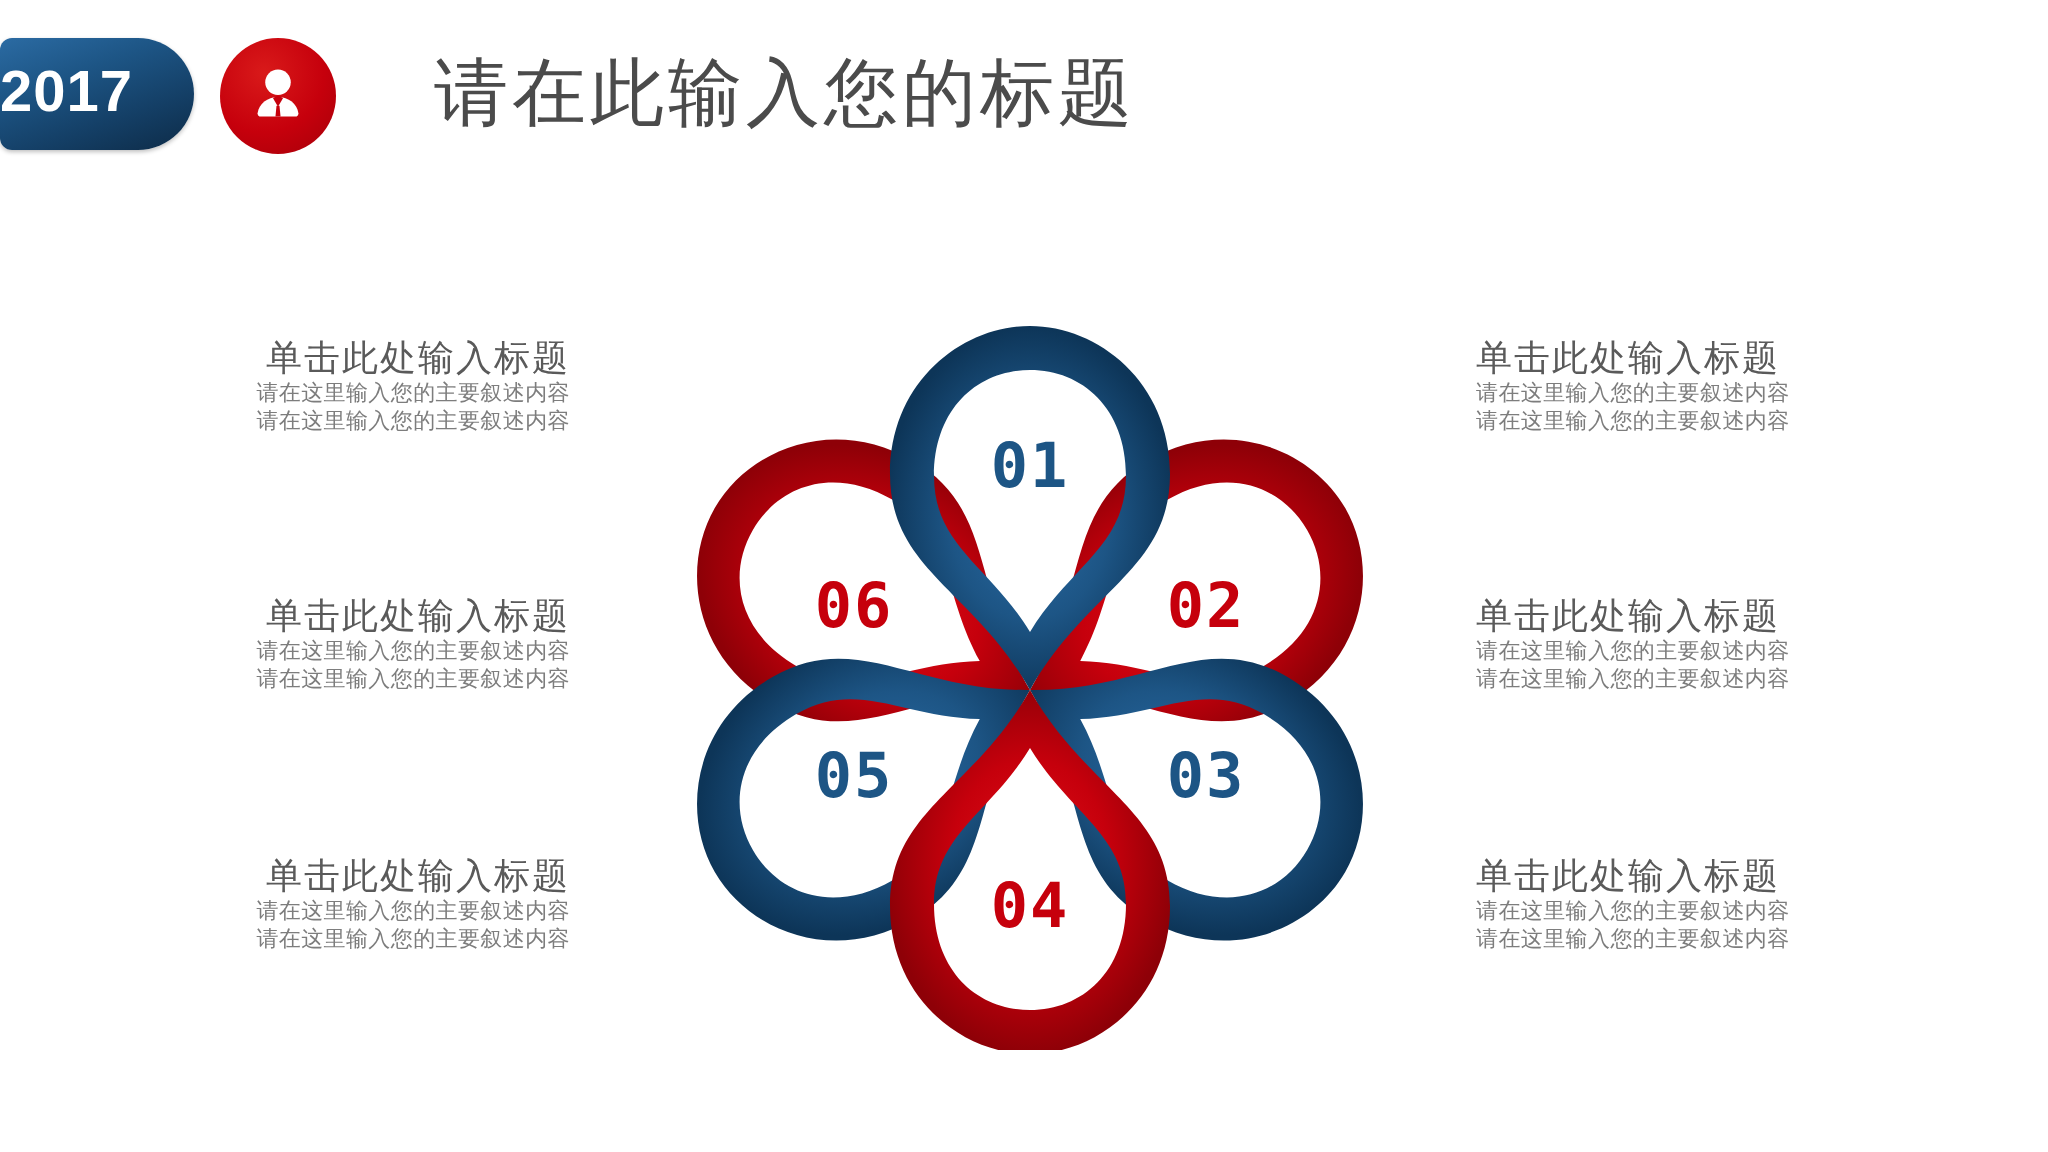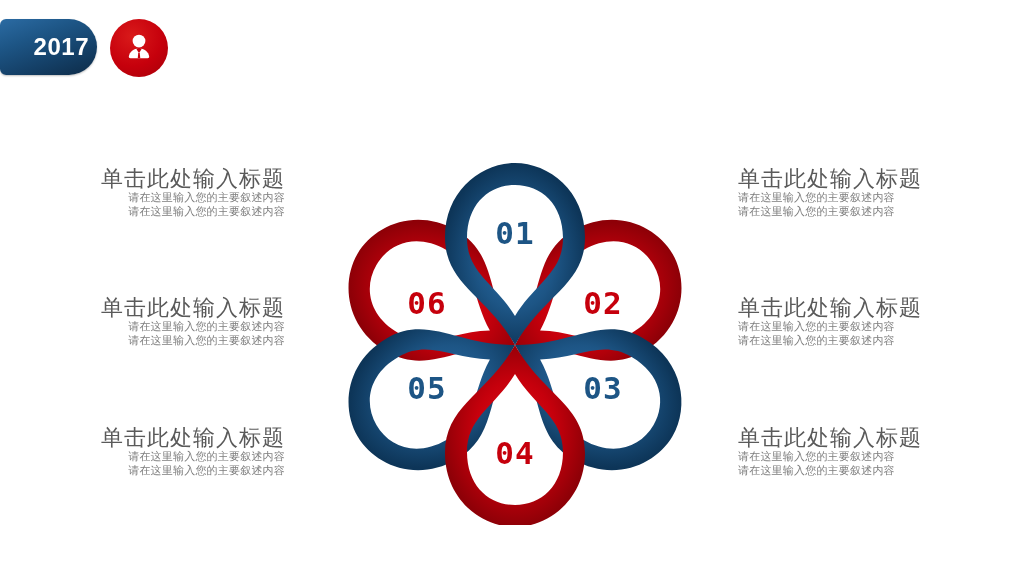--- a/index.html
+++ b/index.html
@@ -32,23 +32,23 @@
     border-radius: 6px 28px 28px 6px;
     background: linear-gradient(160deg, #2b6ba3 0%, #1d5585 34%, #143f66 68%, #0d2b47 100%);
     box-shadow: 0 1px 2px rgba(0,0,0,0.25);
   }
   #year-badge-label {
     position: absolute;
     left: 0;
     right: 8px;
     top: 50%;
     transform: translateY(-50%);
-    text-align: right;
+    text-align: left;
     color: #ffffff;
-    font-size: 24px;
+    font-size: 29px;
     font-weight: bold;
     letter-spacing: 0.5px;
     font-family: "Liberation Sans", sans-serif;
   }
   #person-badge {
     position: absolute;
     left: 110px;
     top: 19px;
     width: 58px;
     height: 58px;
@@ -77,21 +77,21 @@
 
   
   .text-block {
     position: absolute;
     width: 260px;
   }
   .text-block.left  { text-align: right; left: 28px; }
   .text-block.right { text-align: left;  left: 738px; }
 
   .tb-title {
-    font-size: 22px;
+    font-size: 18px;
     color: #5a5a5a;
     letter-spacing: 1px;
     line-height: 22px;
     white-space: nowrap;
     font-family: Liberation Sans, sans-serif;
   }
   .tb-line {
     font-size: 11px;
     color: #7d7d7d;
     line-height: 14px;
@@ -137,20 +137,21 @@
 
   <div id="person-badge">
     <svg id="person-icon" viewBox="0 0 32 32">
       <circle cx="16" cy="9.5" r="6" fill="#ffffff"></circle>
       <path d="M16 16.5c-5 0-9 3.2-9.6 7.6-.1.9.6 1.6 1.5 1.6h16.2c.9 0 1.6-.7 1.5-1.6C25 19.7 21 16.5 16 16.5z" fill="#ffffff"></path>
       <path d="M13.6 16.9 L16 21 L18.4 16.9 L16 15.8 Z" fill="#c6000c"></path>
       <path d="M15.3 20.6 h1.4 l.5 5 h-2.4 z" fill="#c6000c"></path>
     </svg>
   </div>
 
+  <div id="header-title">请在此输入您的标题</div>
 </div>
 
 <div id="flower">
   <svg id="flower-svg" viewBox="0 0 360 380">
     <defs>
 
       <linearGradient id="gradBlue" x1="0" y1="1" x2="0" y2="0">
         <radialGradient id="rgBlue" cx="0.5" cy="0.5" r="0.5"></radialGradient>
       </linearGradient>
       <radialGradient id="blueGrad" cx="50%" cy="52%" r="52%">

